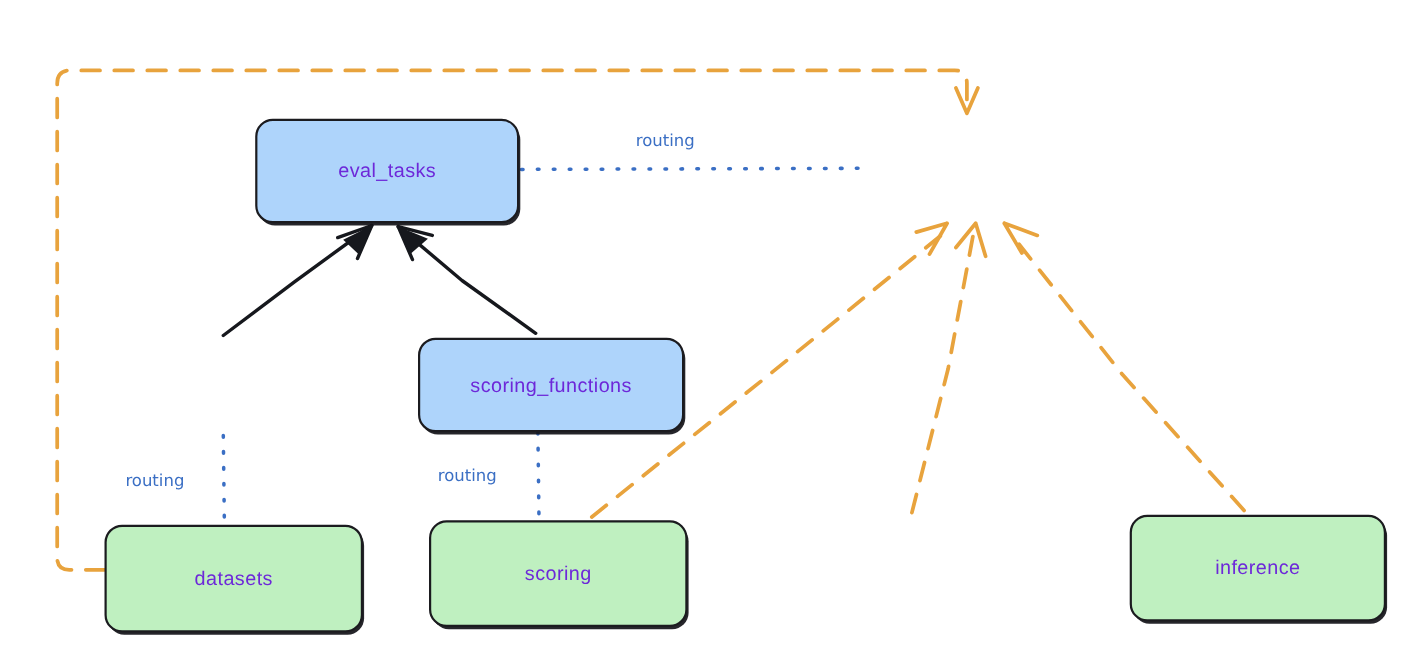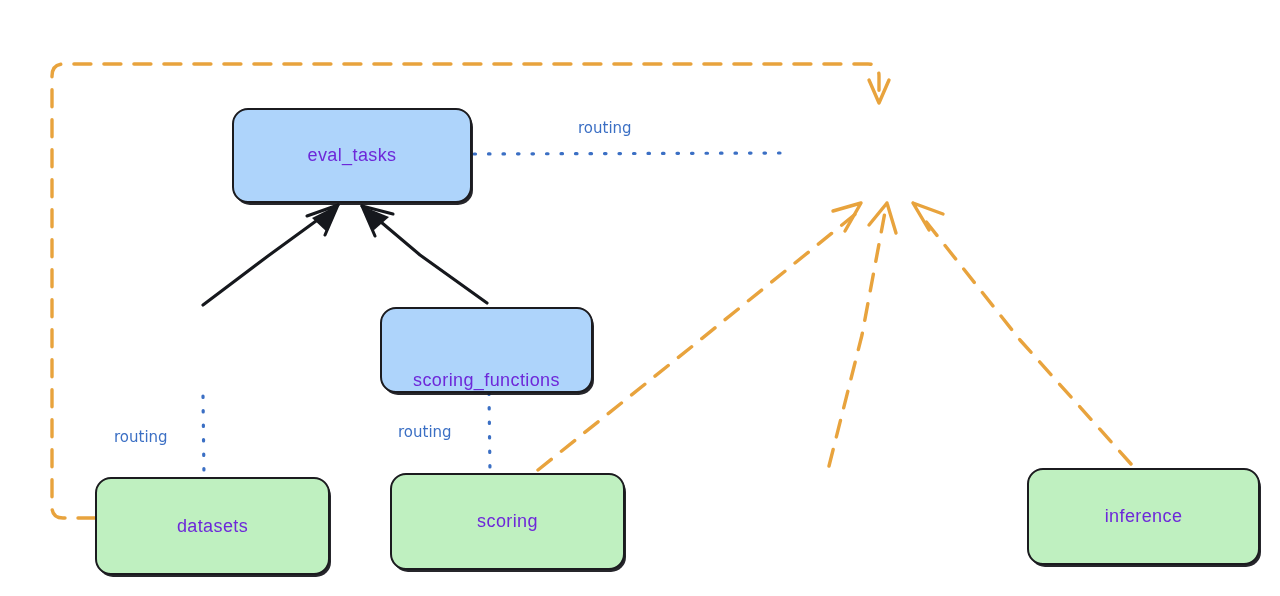--- a/index.html
+++ b/index.html
@@ -107,21 +107,21 @@
       <path d="M 913 203 L 929 230 M 913 203 L 943 214" fill="none" stroke="#e8a33d" stroke-width="3.4" stroke-linecap="round" stroke-linejoin="round"></path>
     </g>
   </svg>
 
   <div class="node node-blue" style="left:232px; top:108px; width:240px; height:95px;">
     <span class="node-label">eval_tasks</span>
   </div>
 
 
 
-  <div class="node node-blue" style="left:380px; top:307px; width:213px; height:86px;align-items:flex-end;">
+  <div class="node node-blue" style="left:380px; top:307px; width:242px; height:86px;">
     <span class="node-label">scoring_functions</span>
   </div>
 
   <div class="node node-green" style="left:95px; top:477px; width:235px; height:98px;">
     <span class="node-label">datasets</span>
   </div>
 
   <div class="node node-green" style="left:390px; top:473px; width:235px; height:97px;text-align:right;">
     <span class="node-label">scoring</span>
   </div>

